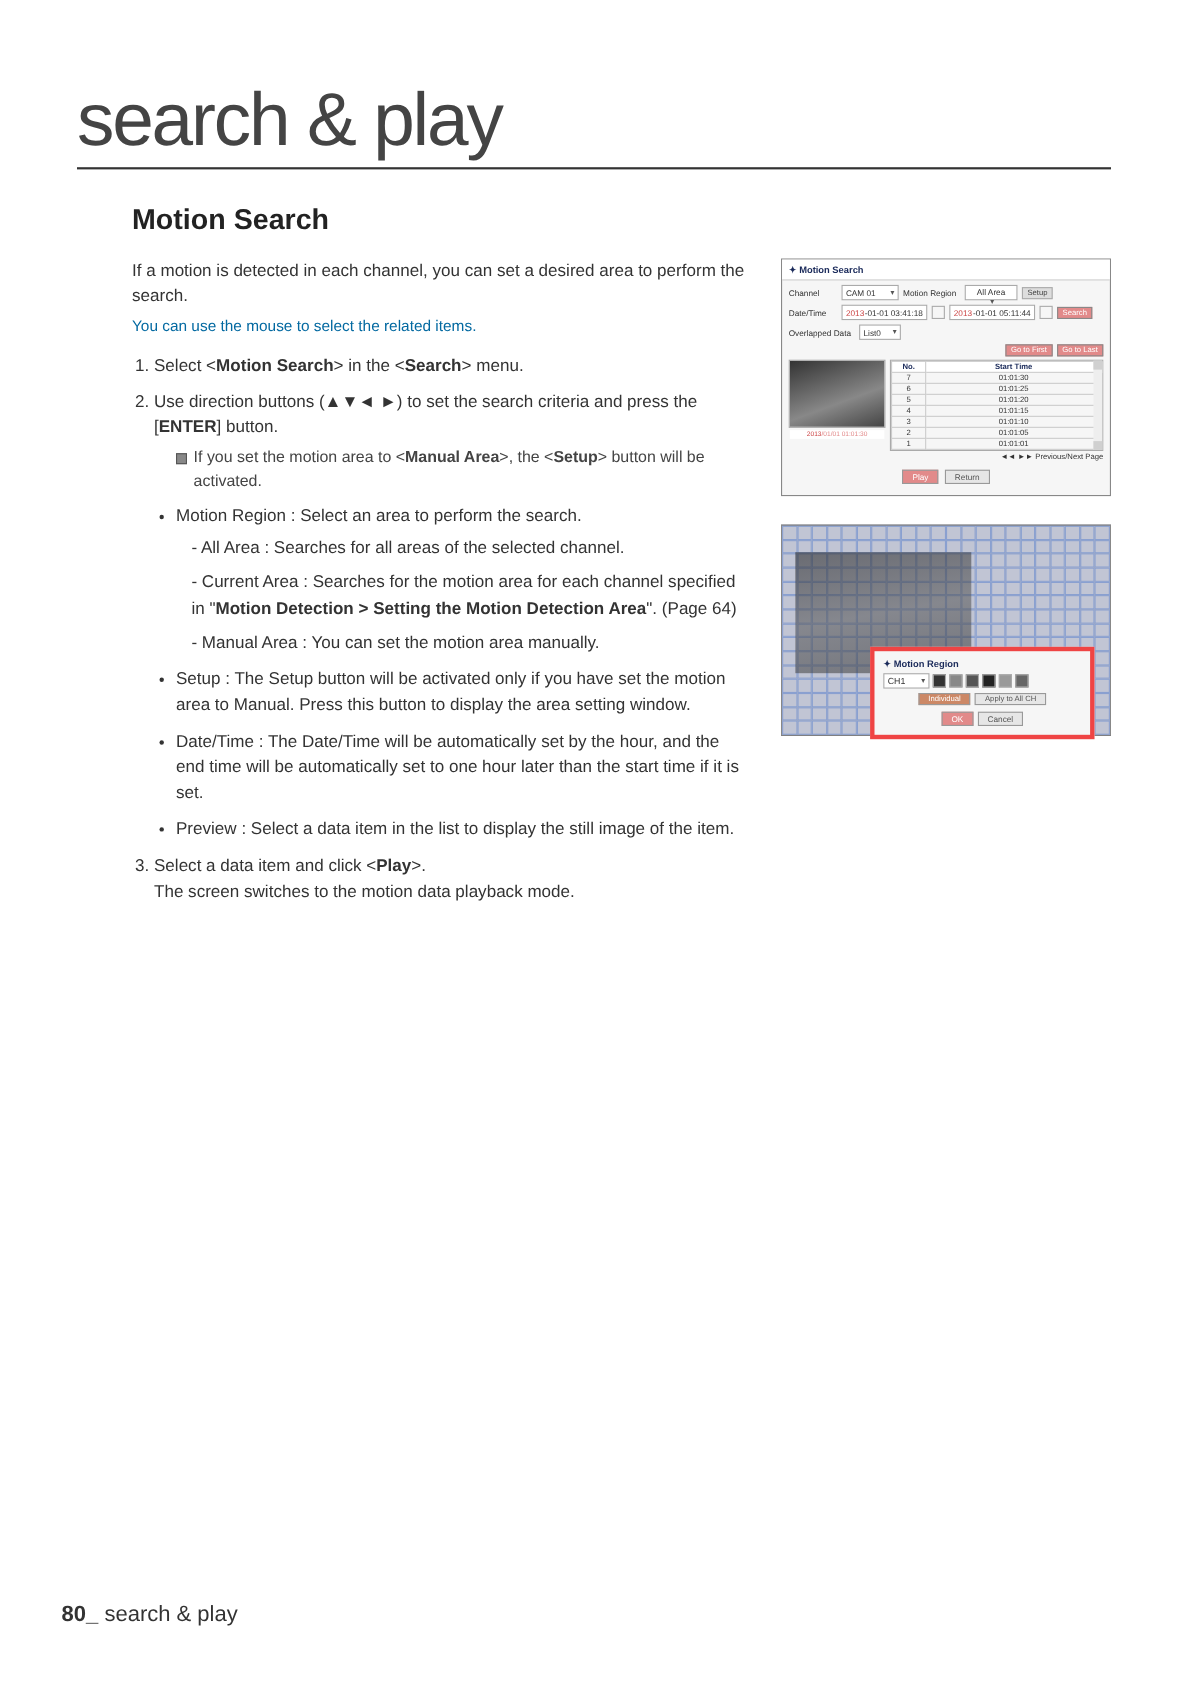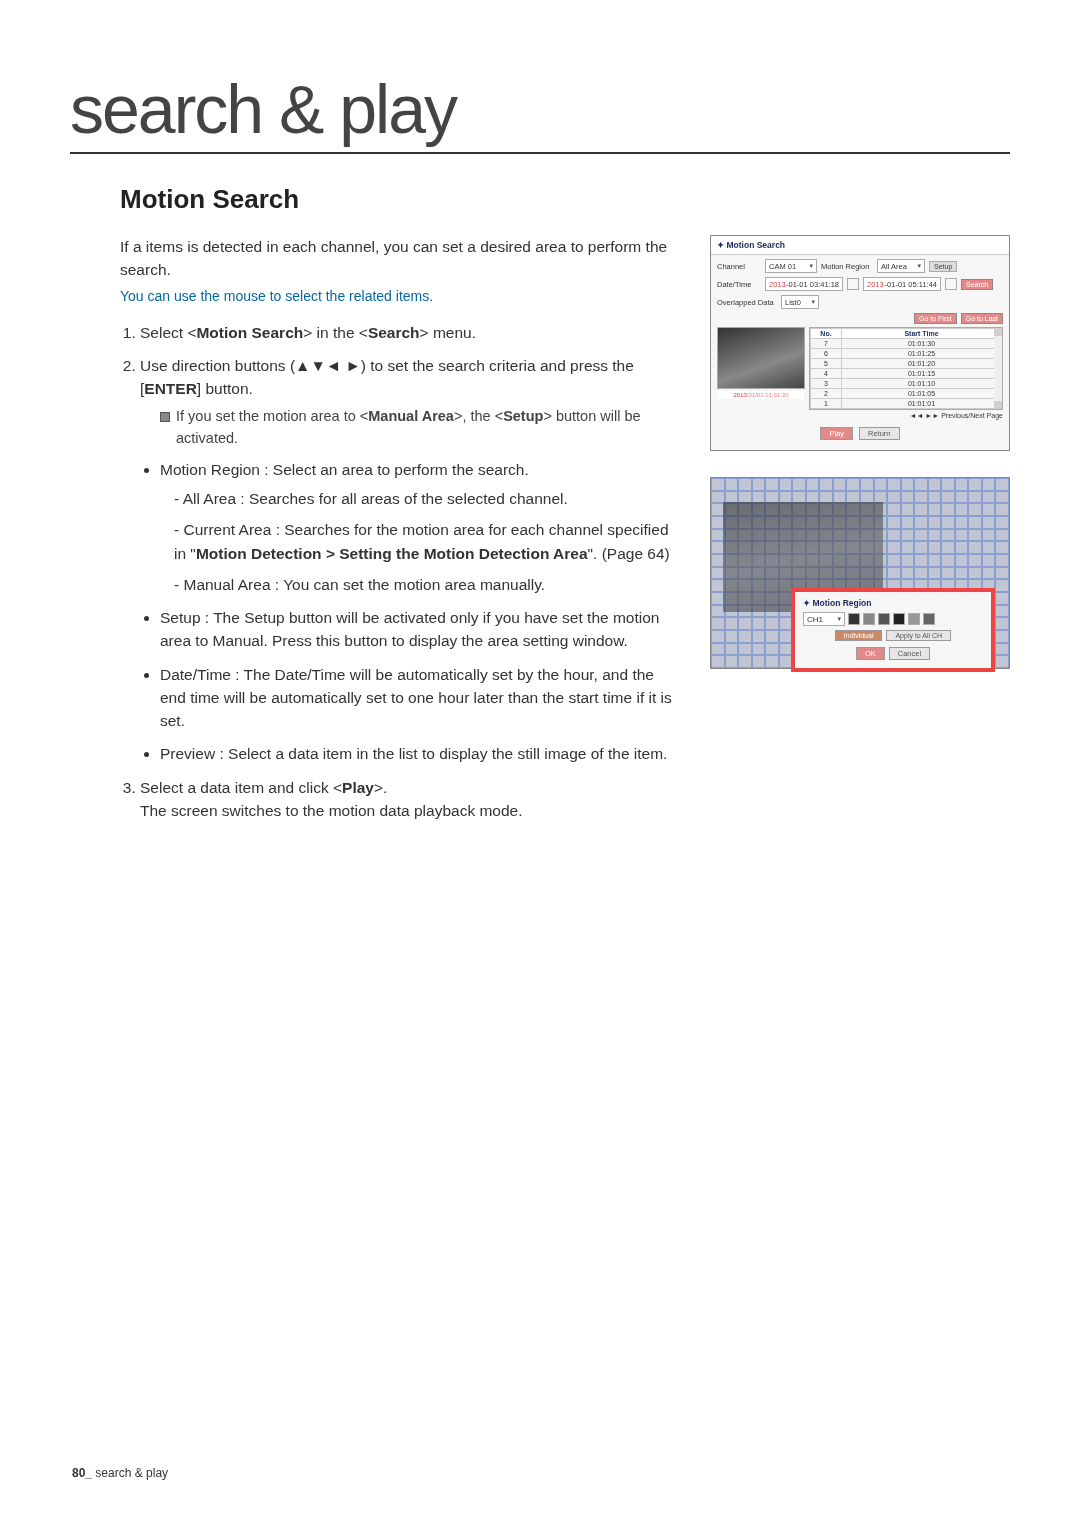--- a/index.html
+++ b/index.html
@@ -115,36 +115,36 @@
   .fig2-dialog .dtitle { color:#1a2a5a; font-weight:bold; font-size:8.5px; margin-bottom:4px; }
   .fig2-sel-row { display:flex; align-items:center; gap:3px; margin-bottom:4px; }
   .swatch { width:10px; height:10px; border:1px solid #aaa; }
   .mini-btnrow { display:flex; justify-content:center; gap:4px; margin-top:2px; }
   .btn-pill { border:1px solid #999; background:#e28a8a; color:#fff; padding:1px 8px; font-size:7.5px; }
   .btn-pill-gray { border:1px solid #999; background:#e6e6e6; color:#555; padding:1px 8px; font-size:7.5px; }
 
   .page-footer {
     position: absolute;
     bottom: 50px;
-    left: 72px;
-    font-size: 12px;
+    left: 56px;
+    font-size: 20px;
     color: #333;
   }
   .page-footer .pn { font-weight: bold; }
 </style>
 </head>
 <body>
 
 <div class="chapter-title">search &amp; play</div>
 
 <div class="section-title">Motion Search</div>
 
 <div class="content">
   <div class="left-col">
-    <div class="intro">If a items is detected in each channel, you can set a desired area to perform the search.</div>
+    <div class="intro">If a motion is detected in each channel, you can set a desired area to perform the search.</div>
     <div class="intro-sub">You can use the mouse to select the related items.</div>
 
     <ol class="steps">
       <li>
         <span>Select &lt;<span class="b">Motion Search</span>&gt; in the &lt;<span class="b">Search</span>&gt; menu.</span>
       </li>
       <li>
         <span>Use direction buttons (▲▼◄ ►) to set the search criteria and press the [<span class="b">ENTER</span>] button.</span>
         <div class="note-row">
           <span class="sq"></span>
@@ -179,21 +179,21 @@
     <div class="fig">
       <div class="fig-titlebar">✦ <span>Motion Search</span></div>
       <div class="fig-body">
         <div class="fig-row">
           <span class="lbl">Channel</span>
           <span class="sel" style="width:44px;">
               <span>CAM 01</span>
               <span class="dd">▾</span>
             </span>
           <span class="lbl" style="width:52px;">Motion Region</span>
-          <span class="sel" style="width:40px;">
+          <span class="sel" style="width:40px;flex-direction:column;">
               <span>All Area</span>
               <span class="dd">▾</span>
             </span>
           <span class="btn-gray">Setup</span>
         </div>
         <div class="fig-row">
           <span class="lbl">Date/Time</span>
           <span class="sel" style="width:70px;">
               <span style="color:#c44;">2013</span>
               <span>-01-01 03:41:18</span>

